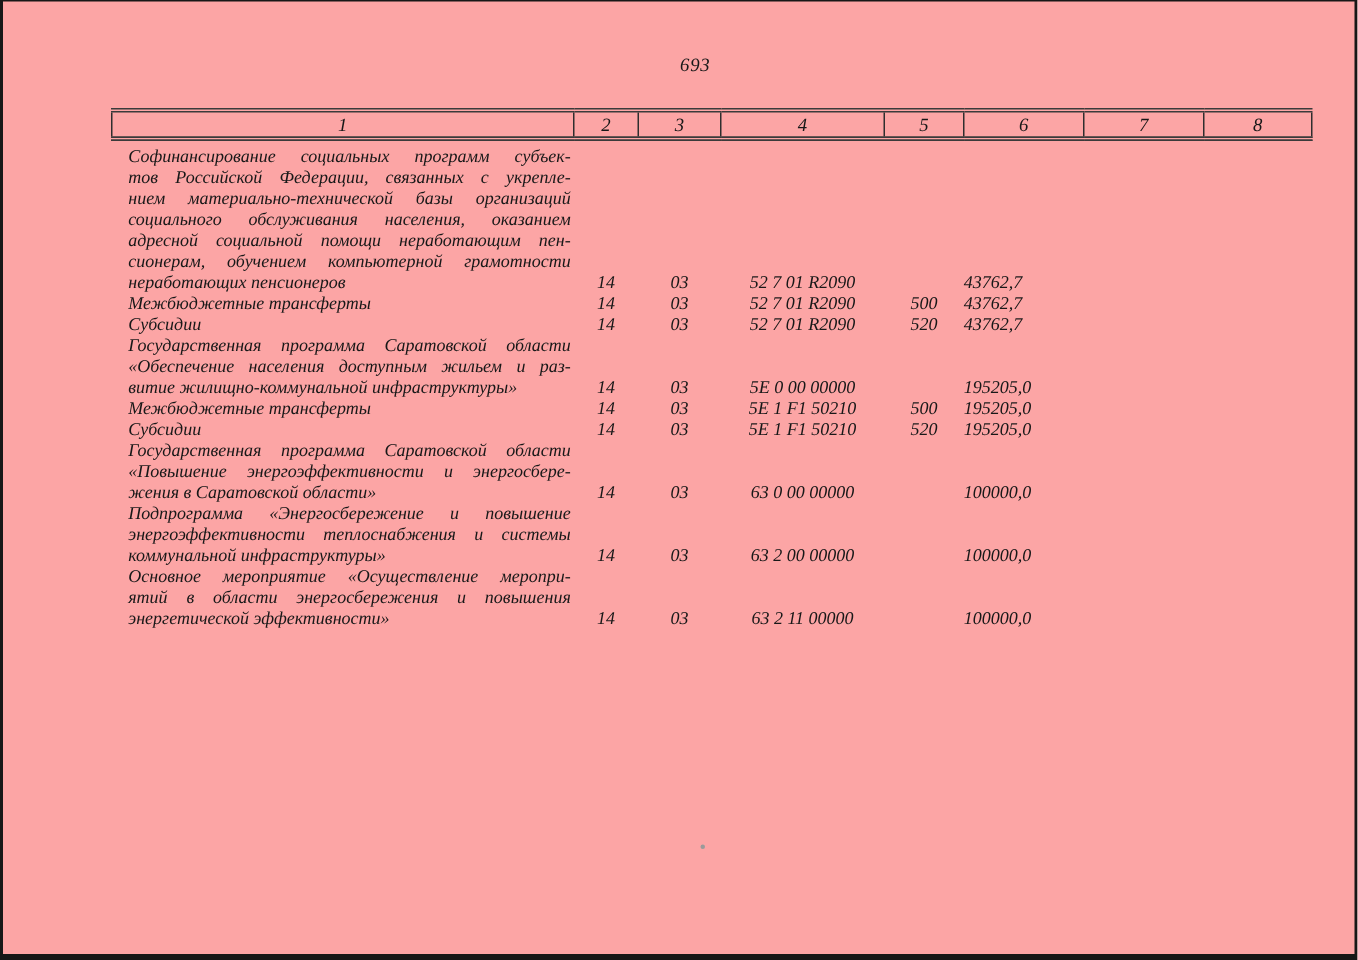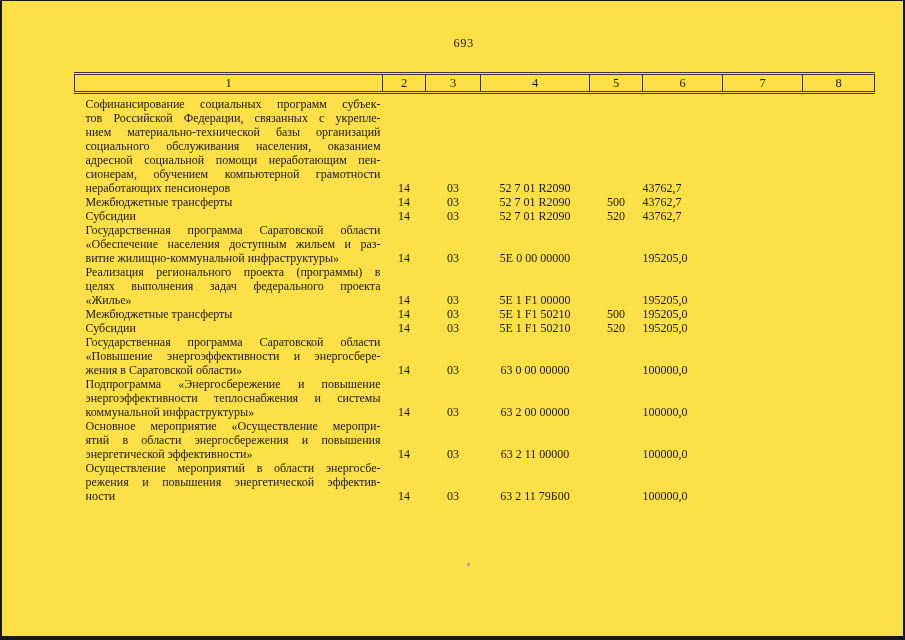--- a/index.html
+++ b/index.html
@@ -1,26 +1,27 @@
 <!DOCTYPE html>
 <html><head>
 <meta charset="utf-8">
 <style>
   html, body { margin:0; padding:0; background:#e8e8e8; }
   .page {
     position:relative;
     width:905px; height:640px;
-    background:#fde047;
+    background:#fca5a5;
     box-sizing:border-box;
     border:2px solid #171717;
     border-bottom-width:4px;
     border-top-width:1px;
     overflow:hidden;
     font-family:"Liberation Serif", "DejaVu Serif", serif;
     color:#181818;
+    font-style:italic;
   }
   .page-number {
     position:absolute; top:35px; left:22px; right:0;
     text-align:center;
     font-size:12.5px;
     letter-spacing:0.5px;
   }
   table.budget-table {
     position:absolute; left:72px; top:71px;
     width:800px;
@@ -136,34 +137,20 @@
           <td class="c2">14</td>
           <td class="c3">03</td>
           <td class="c4">5Е 0 00 00000</td>
           <td class="c5"></td>
           <td class="c6">195205,0</td>
           <td class="c7"></td>
           <td class="c8"></td>
         </tr>
         <tr>
           <td class="c1">
-            <div class="line">Реализация регионального проекта (программы) в</div>
-            <div class="line">целях выполнения задач федерального проекта</div>
-            <div class="line last">«Жилье»</div>
-          </td>
-          <td class="c2">14</td>
-          <td class="c3">03</td>
-          <td class="c4">5Е 1 F1 00000</td>
-          <td class="c5"></td>
-          <td class="c6">195205,0</td>
-          <td class="c7"></td>
-          <td class="c8"></td>
-        </tr>
-        <tr>
-          <td class="c1">
             <div class="line last">Межбюджетные трансферты</div>
           </td>
           <td class="c2">14</td>
           <td class="c3">03</td>
           <td class="c4">5Е 1 F1 50210</td>
           <td class="c5">500</td>
           <td class="c6">195205,0</td>
           <td class="c7"></td>
           <td class="c8"></td>
         </tr>
@@ -214,31 +201,17 @@
             <div class="line last">энергетической эффективности»</div>
           </td>
           <td class="c2">14</td>
           <td class="c3">03</td>
           <td class="c4">63 2 11 00000</td>
           <td class="c5"></td>
           <td class="c6">100000,0</td>
           <td class="c7"></td>
           <td class="c8"></td>
         </tr>
-        <tr>
-          <td class="c1">
-            <div class="line">Осуществление мероприятий в области энергосбе-</div>
-            <div class="line">режения и повышения энергетической эффектив-</div>
-            <div class="line last">ности</div>
-          </td>
-          <td class="c2">14</td>
-          <td class="c3">03</td>
-          <td class="c4">63 2 11 79Б00</td>
-          <td class="c5"></td>
-          <td class="c6">100000,0</td>
-          <td class="c7"></td>
-          <td class="c8"></td>
-        </tr>
       </tbody>
   </table>
 
   <div class="speck"></div>
 </div>
 
 </body></html>

